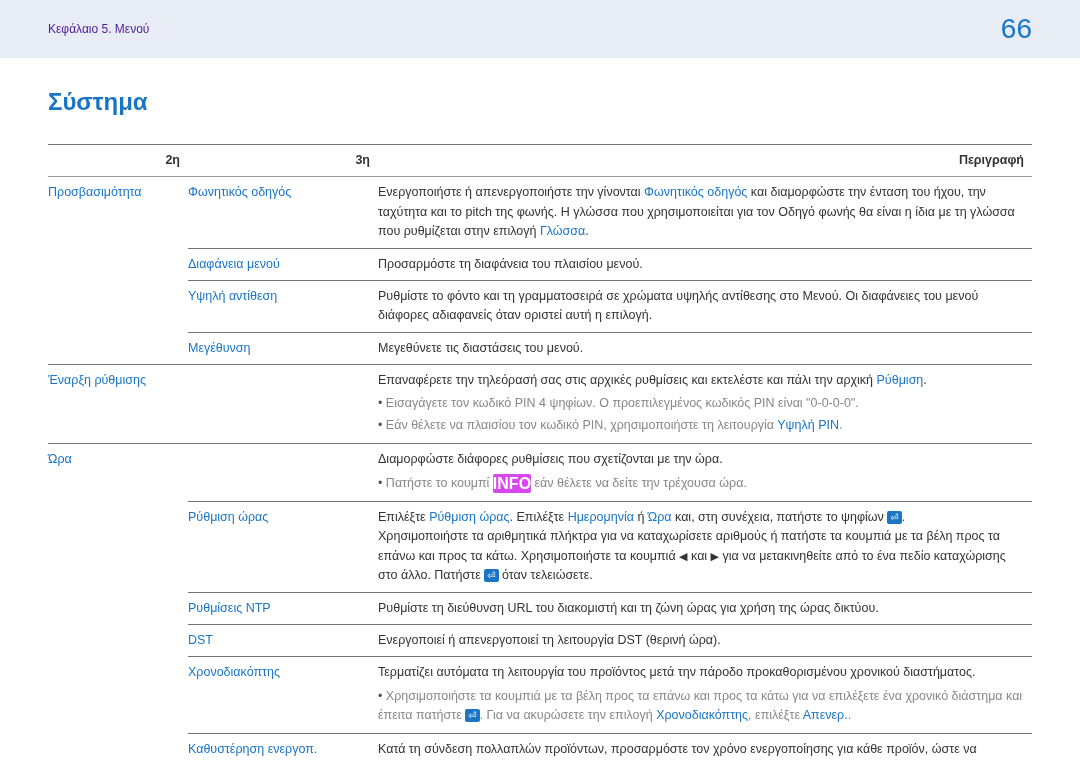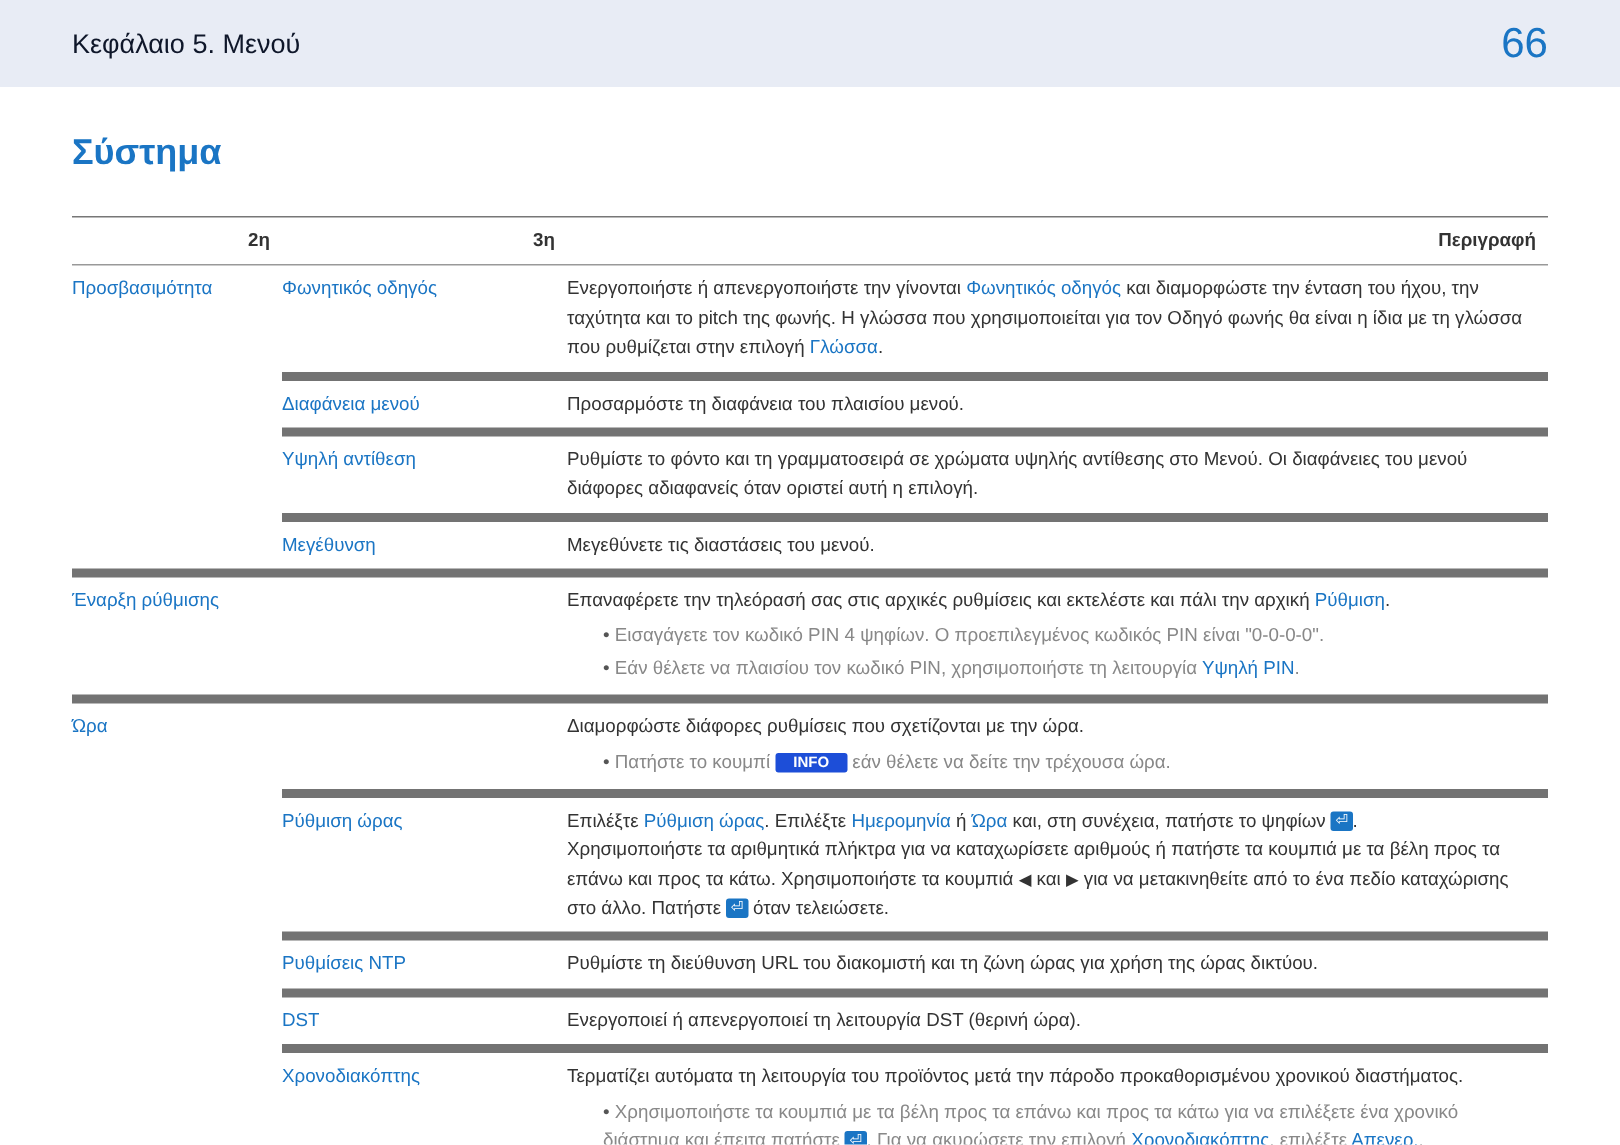--- a/index.html
+++ b/index.html
@@ -14,22 +14,22 @@
   }
   .header-band {
     background: #e8ecf5;
     height: 58px;
     display: flex;
     align-items: center;
     justify-content: space-between;
     padding: 0 48px 0 48px;
   }
   .breadcrumb {
-    color: #0f172a;
-    font-size: 18px;
+    color: #4c1d95;
+    font-size: 12px;
   }
   .page-number {
     color: #1a75c4;
     font-size: 28px;
     font-weight: 300;
   }
   .content {
     padding: 30px 48px 0 48px;
   }
   .main-title {
@@ -59,38 +59,38 @@
     text-align: right;
     font-weight: 700;
     padding: 6px 8px 6px 0;
     border-top: 1px solid #777;
     border-bottom: 1px solid #999;
     color: #333;
   }
   tbody td {
     vertical-align: top;
     padding: 6px 8px 6px 0;
-    border-bottom: 6px solid #737373;
+    border-bottom: 1px solid #737373;
     color: #333;
   }
   td.col1 { width: 140px; color:#1a75c4; }
   td.col2 { width: 190px; color:#1a75c4; }
   td.col3 { color:#333; }
   .highlight { color:#1a75c4; }
   .grey { color:#888; }
-  .bullet { list-style: none; padding-left: 0; margin-top:4px;margin-left:24px;}
+  .bullet { list-style: none; padding-left: 0; margin-top:4px;}
   .bullet li::before { content:"• "; color:#555;}
   .bullet li { margin-bottom:2px; }
   .info-badge {
     display:inline-block;
-    background:#1d4ed8;
+    background:#d946ef;
     color:#fff;
-    font-size:10px;
+    font-size:16px;
     font-weight:700;
-    padding:1px 12px;
+    padding:1px 0;
     border-radius:2px;
     vertical-align:middle;
     line-height:1.1;
   }
   .enter-badge {
     display:inline-block;
     background:#1a75c4;
     color:#fff;
     font-size:10px;
     padding:1px 3px;

